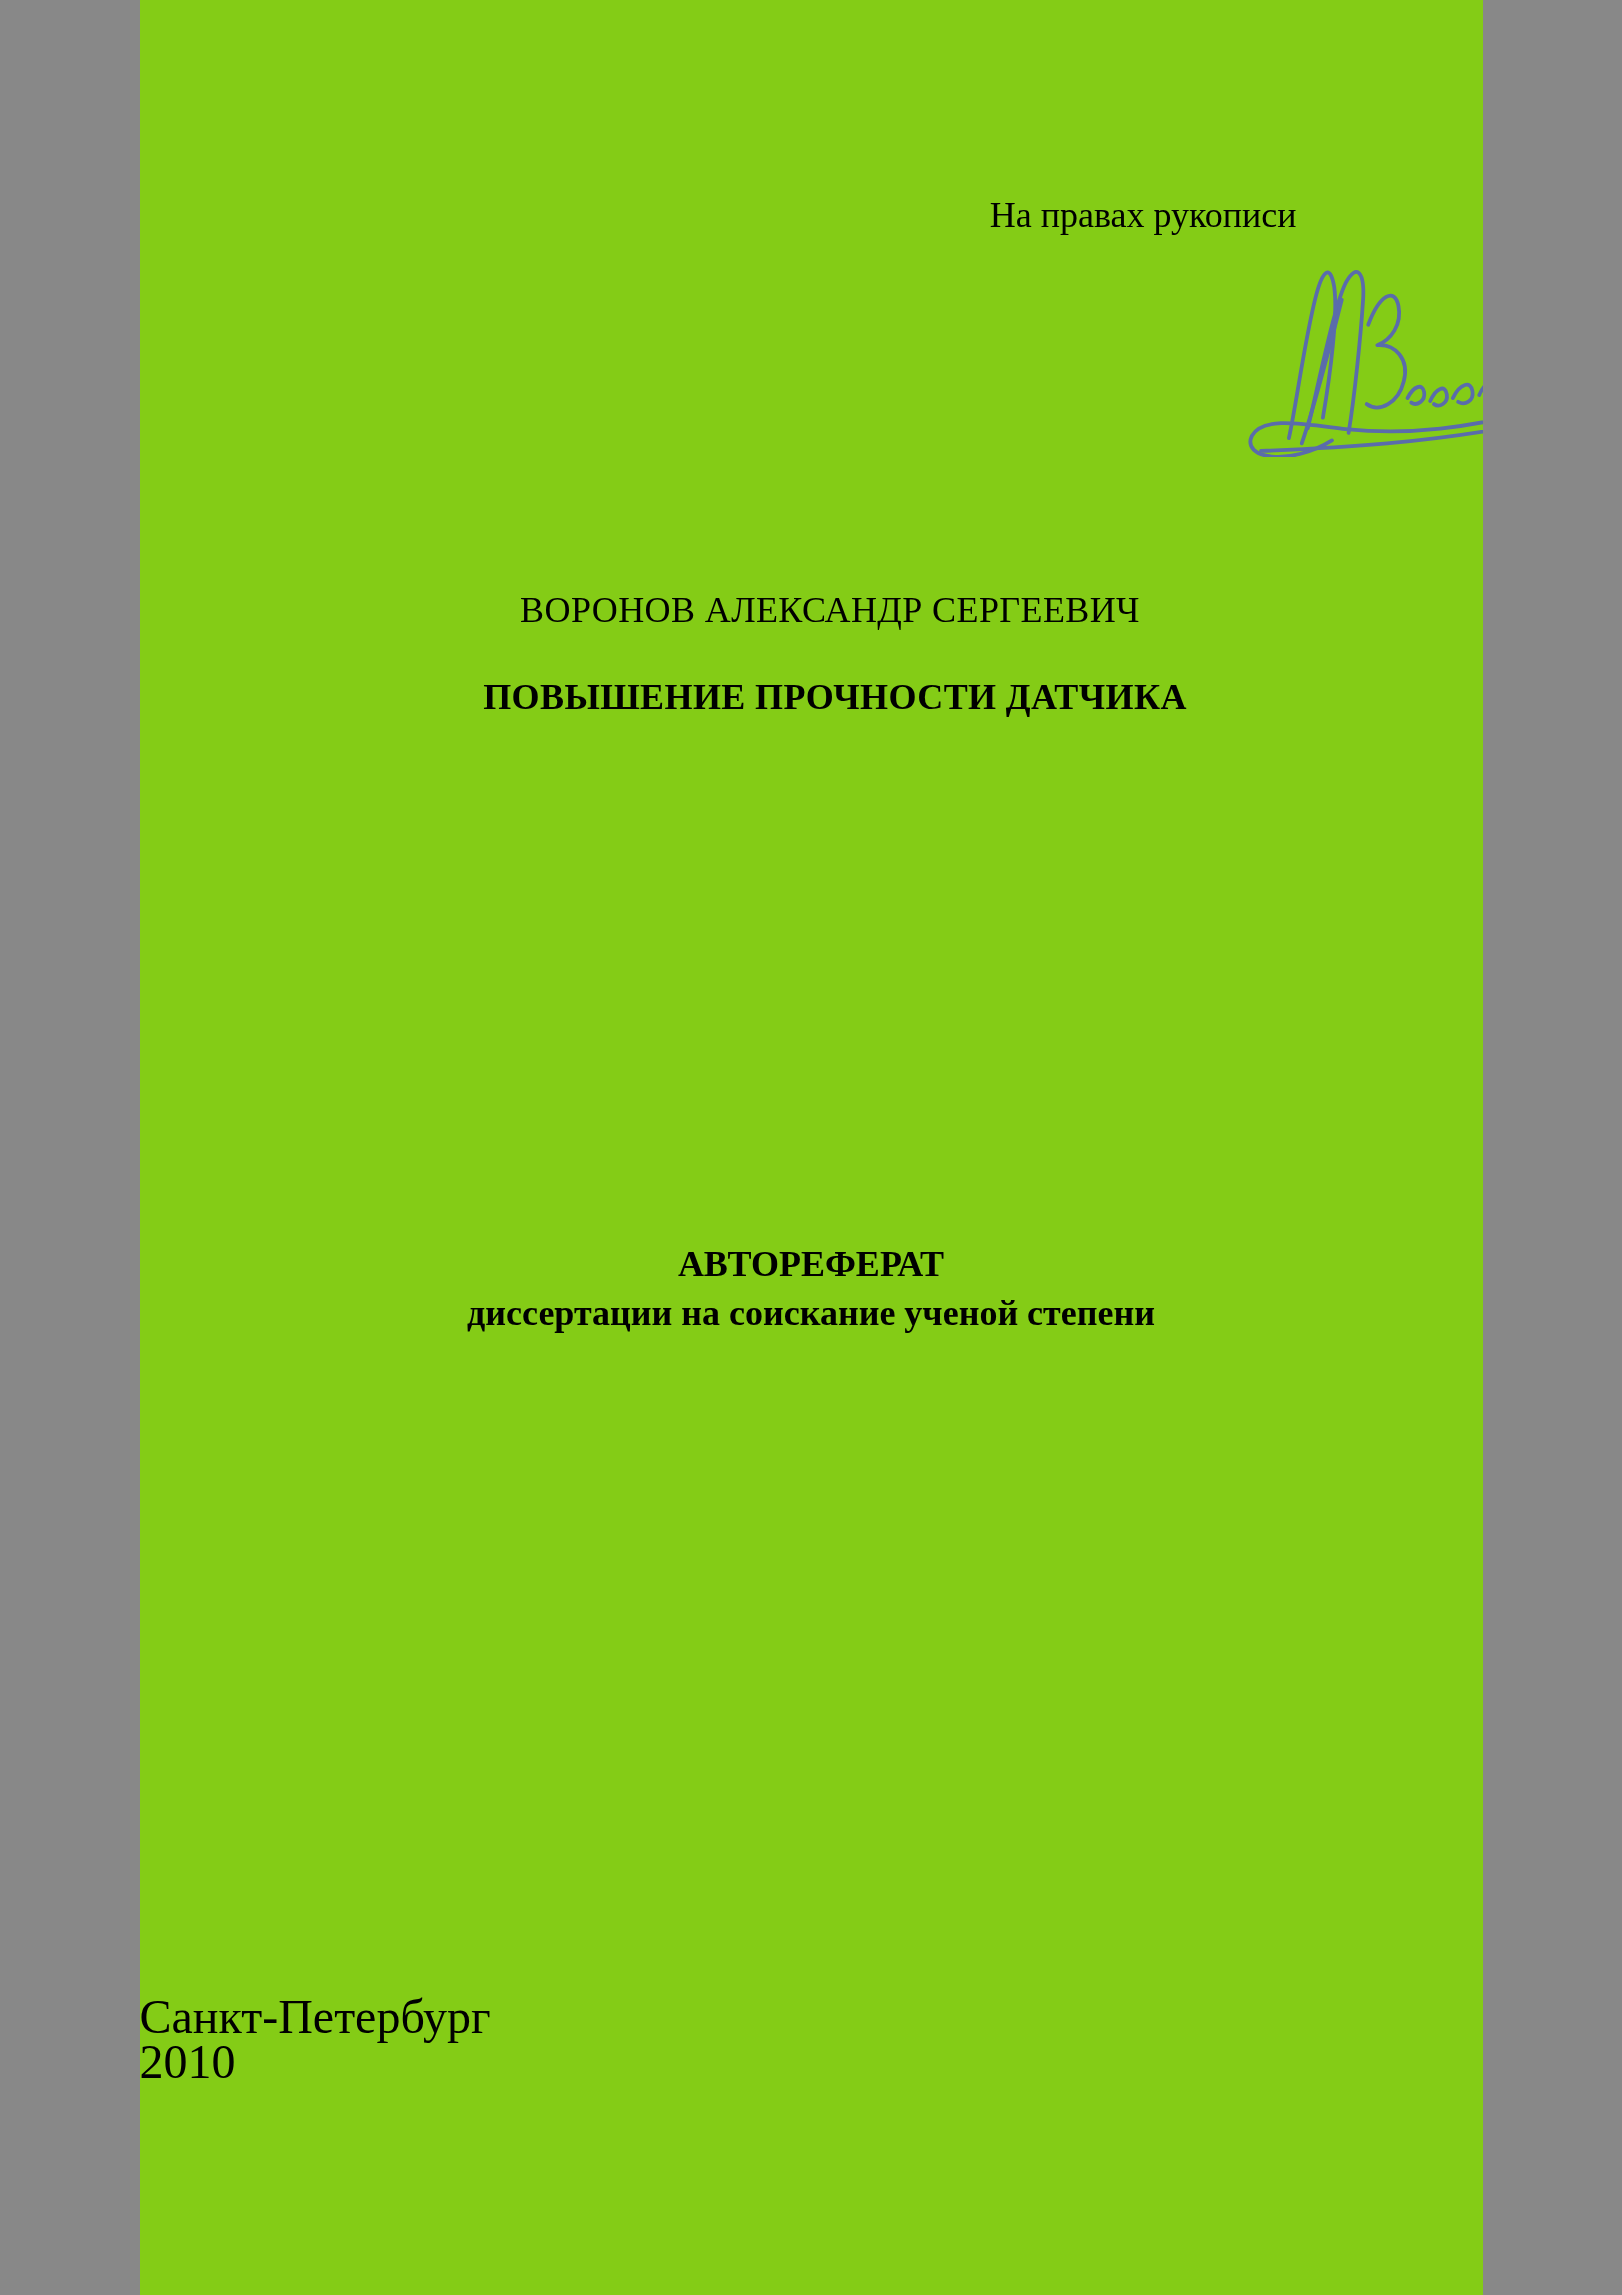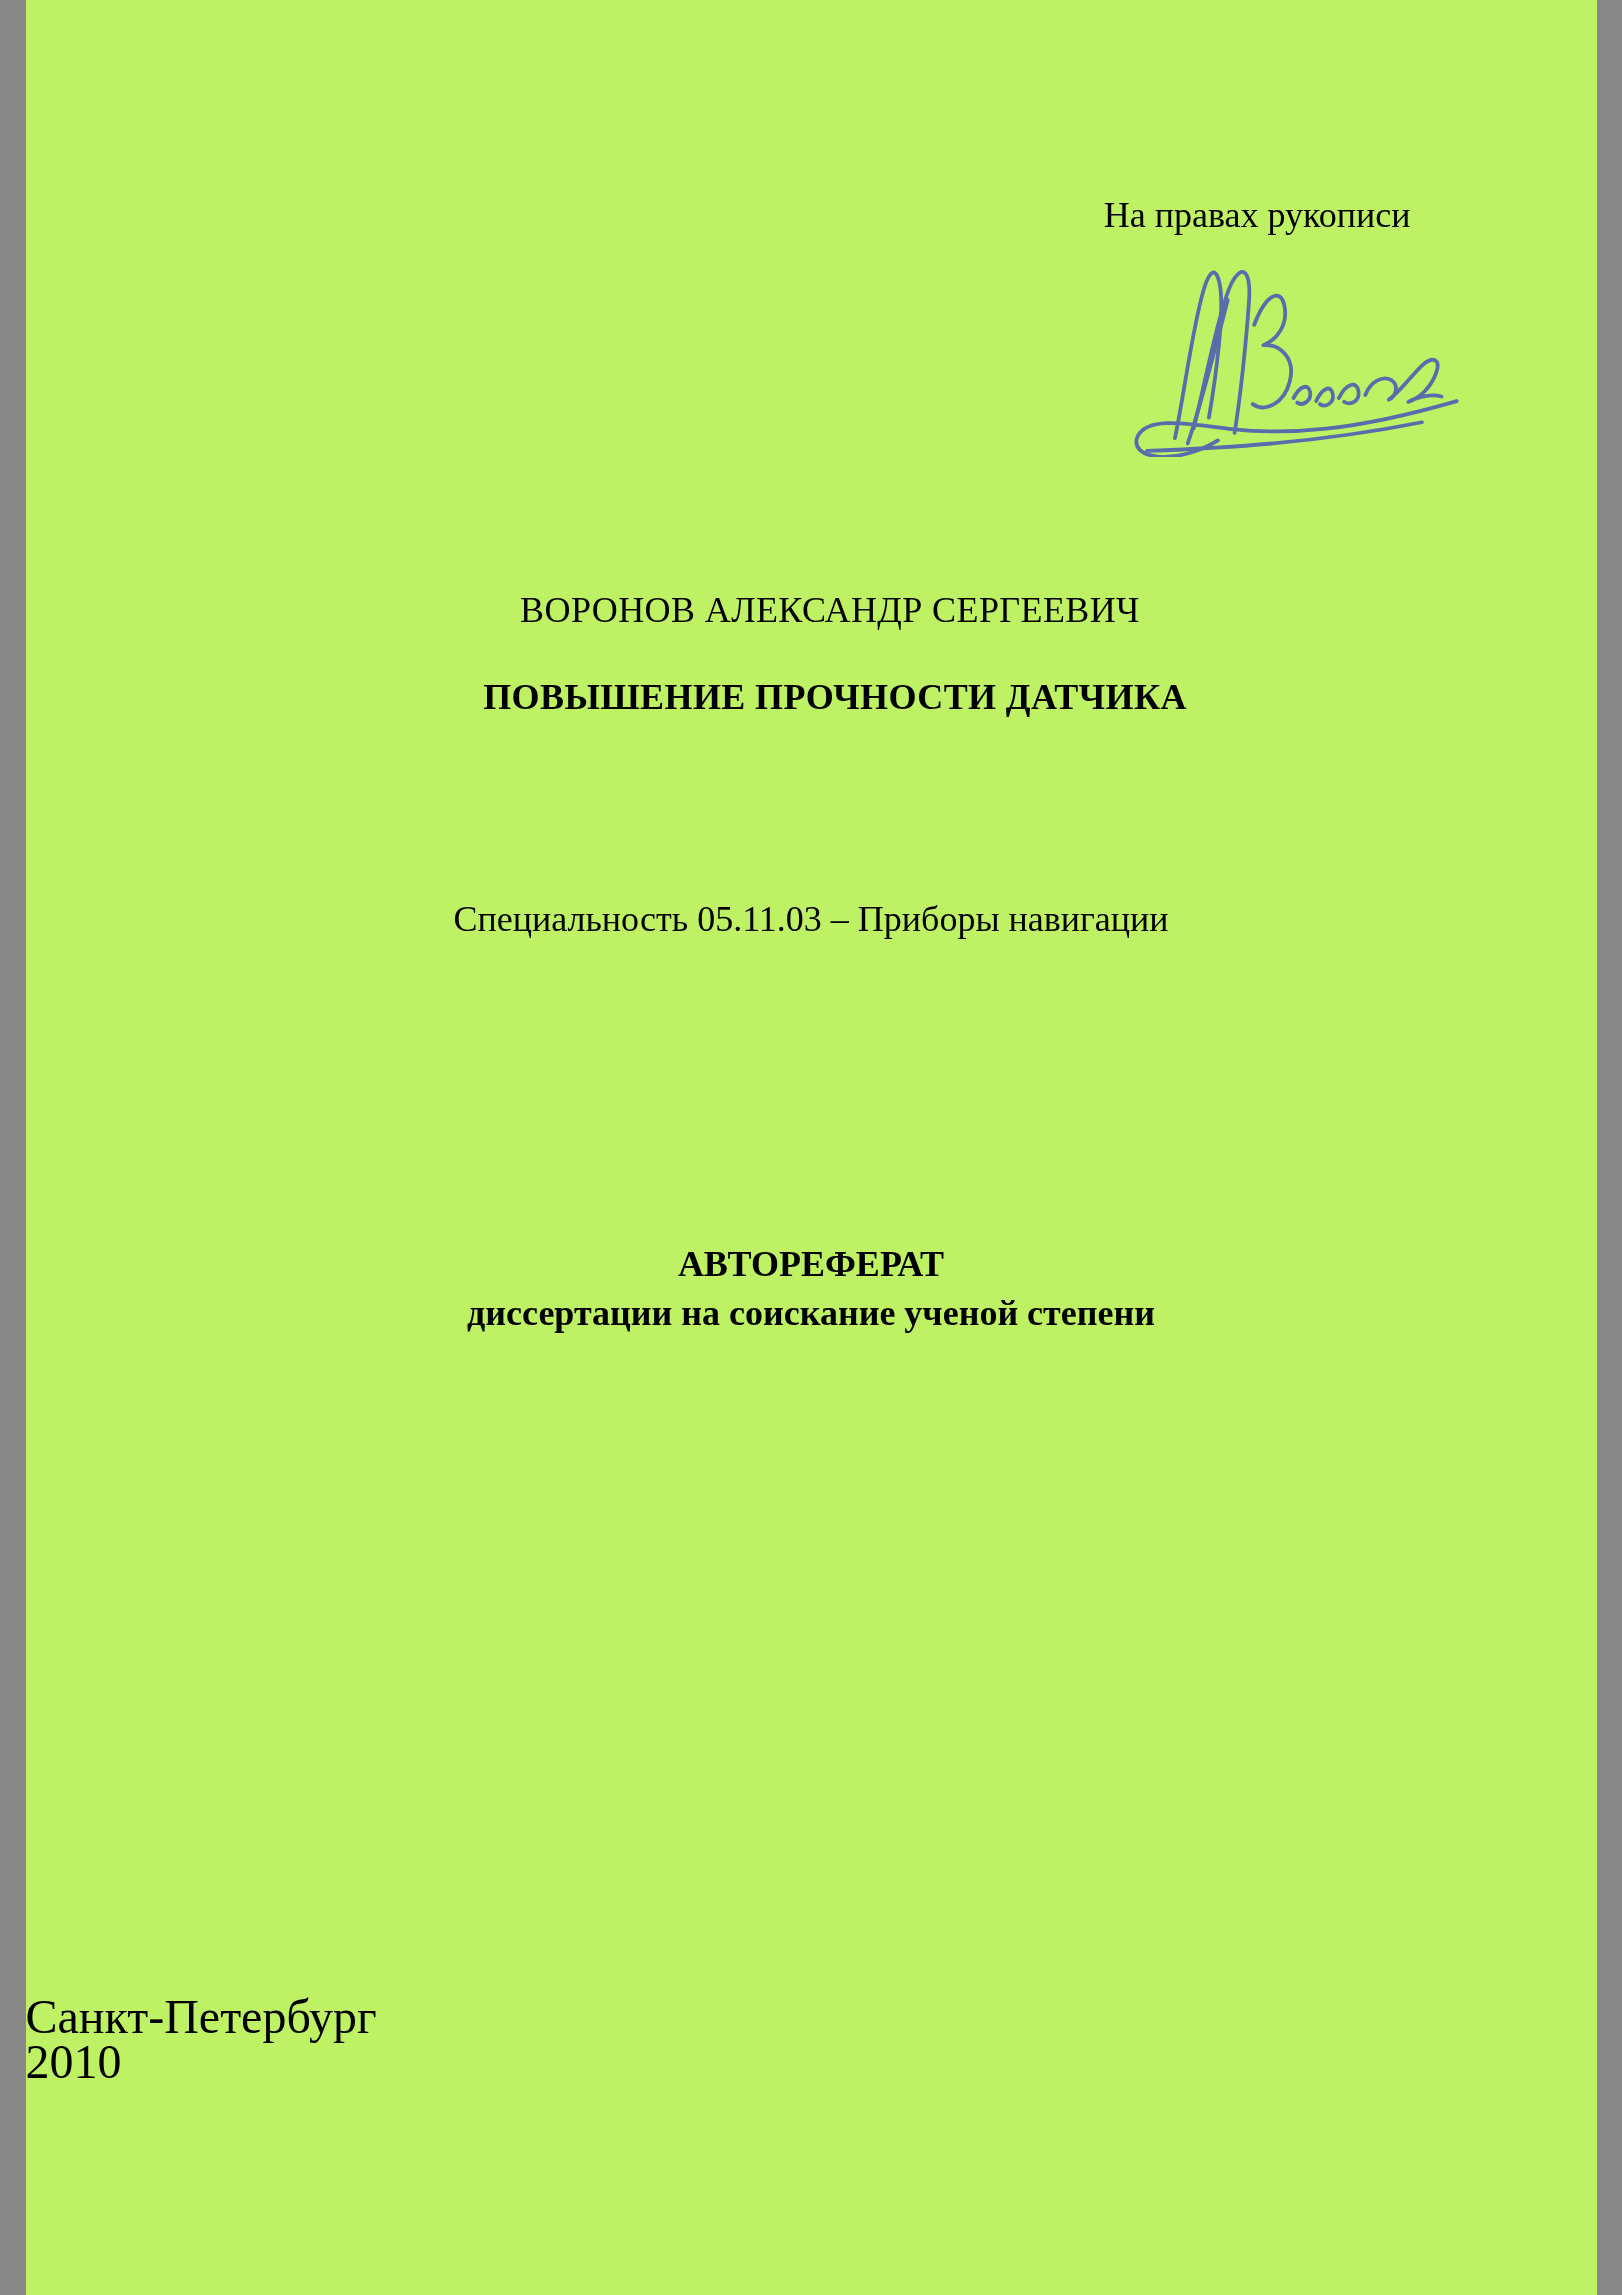--- a/index.html
+++ b/index.html
@@ -2,24 +2,24 @@
 <html style="font-size:12.6px"><head>
 <meta charset="utf-8">
 <style>
   html, body {
     margin: 0;
     padding: 0;
     background: #888;
   }
   .page {
     position: relative;
-    width: 1571px;
+    width: 1343px;
     height: 2295px;
     margin: 0 auto;
-    background: #bef264;
+    background: #84cc16;
     font-family: "Liberation Serif", "DejaVu Serif", serif;
     color: #000000;
     overflow: hidden;
   }
   .manuscript-note {
     position: absolute;
     top: 195px;
     right: 186px;
     font-size: 36px;
     line-height: 41px;
@@ -110,21 +110,20 @@
       <path class="sig-stroke" stroke-width="5" d="M165,62 C150,120 130,200 112,252" stroke="#5a6cab"></path>
     </svg>
   </div>
 
   <div class="author-line">ВОРОНОВ АЛЕКСАНДР СЕРГЕЕВИЧ</div>
 
   <div class="title-block">
     <div>ПОВЫШЕНИЕ ПРОЧНОСТИ ДАТЧИКА</div>
   </div>
 
-  <div class="specialty-line">Специальность 05.11.03 – Приборы навигации</div>
 
   <div class="abstract-block">
     <div>АВТОРЕФЕРАТ</div>
     <div>диссертации на соискание ученой степени</div>
   </div>
 
   <div class="city-year-block">
     <div>Санкт-Петербург</div>
     <div>2010</div>
   </div>

